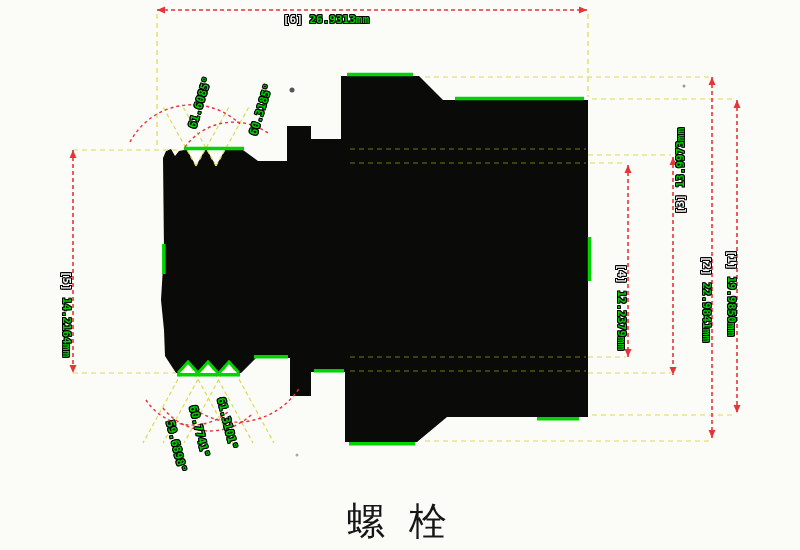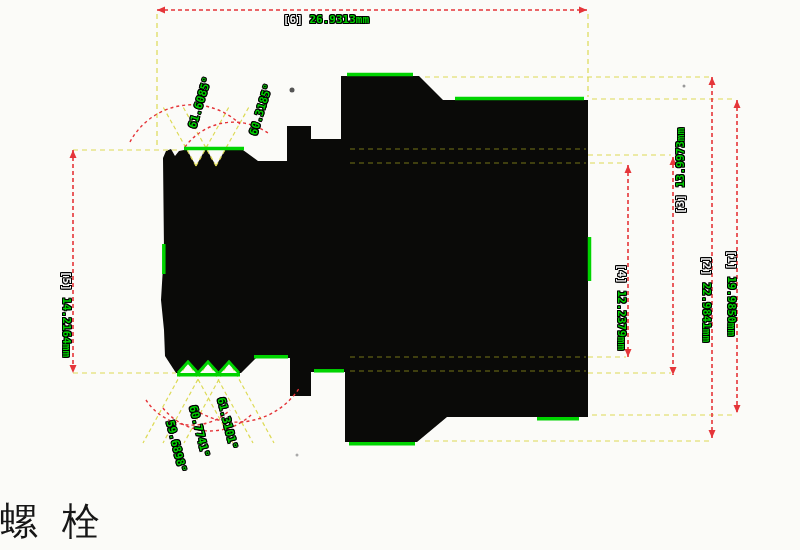--- a/index.html
+++ b/index.html
@@ -10,21 +10,21 @@
   .lbl{position:absolute;font:bold 11px "DejaVu Sans Mono",monospace;white-space:nowrap;
        transform-origin:0 0;letter-spacing:0;}
   .lbl .ref{color:#f4f4f4;
     text-shadow:-1px 0 #000,1px 0 #000,0 -1px #000,0 1px #000,-1px -1px #000,1px 1px #000,1px -1px #000,-1px 1px #000;}
   .lbl .val{color:#00cf00;
     text-shadow:-1px 0 #000,1px 0 #000,0 -1px #000,0 1px #000,-1px -1px #000,1px 1px #000,1px -1px #000,-1px 1px #000;}
   .rot90{transform:rotate(90deg);}
   .rotN90{transform:rotate(-90deg);}
   .rotT{transform:rotate(-73deg);}
   .rotB{transform:rotate(76deg);}
-  #title{position:absolute;left:0;top:496px;width:800px;
+  #title{position:absolute;left:0;top:496px;width:800px;text-align:center;
          font-family:"DejaVu Sans",sans-serif;font-size:38px;color:#161616;letter-spacing:6px;}
 </style>
 </head>
 <body>
 
 <div id="stage">
 
 <svg width="800" height="550" viewBox="0 0 800 550">
 
   <path fill="#0a0a08" d="

